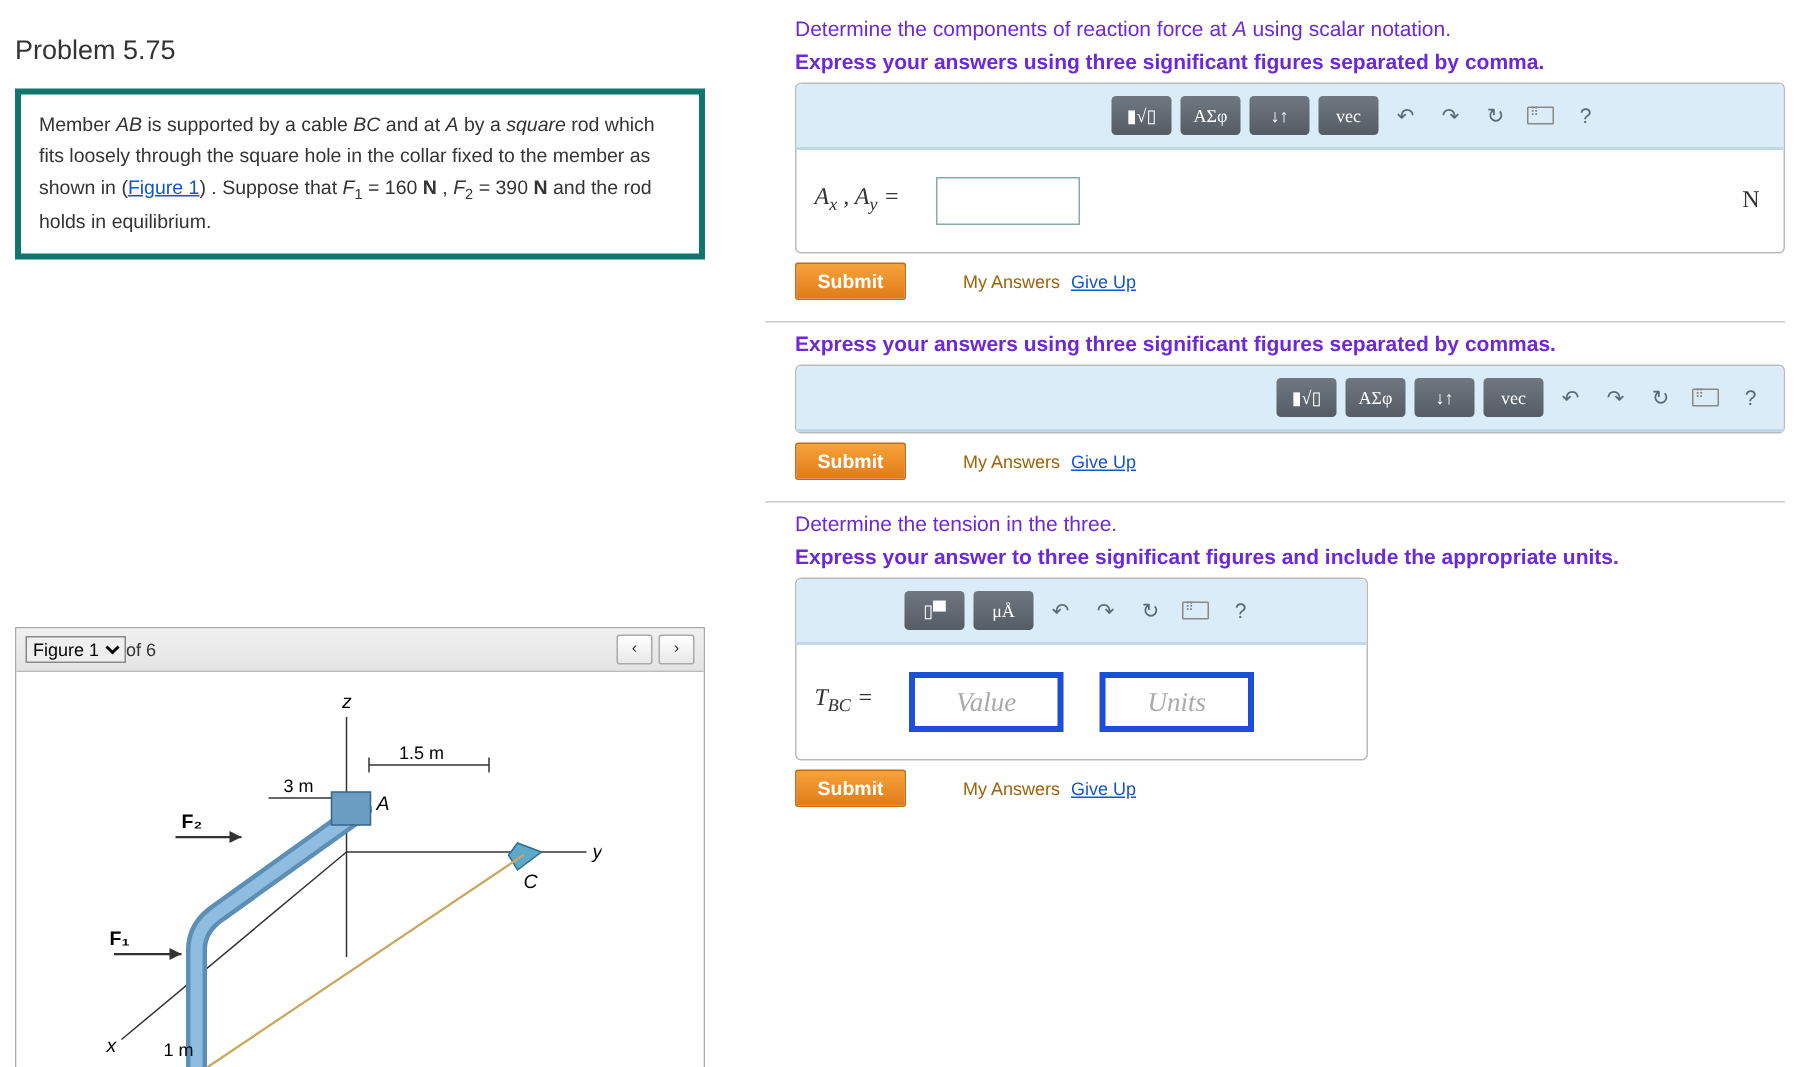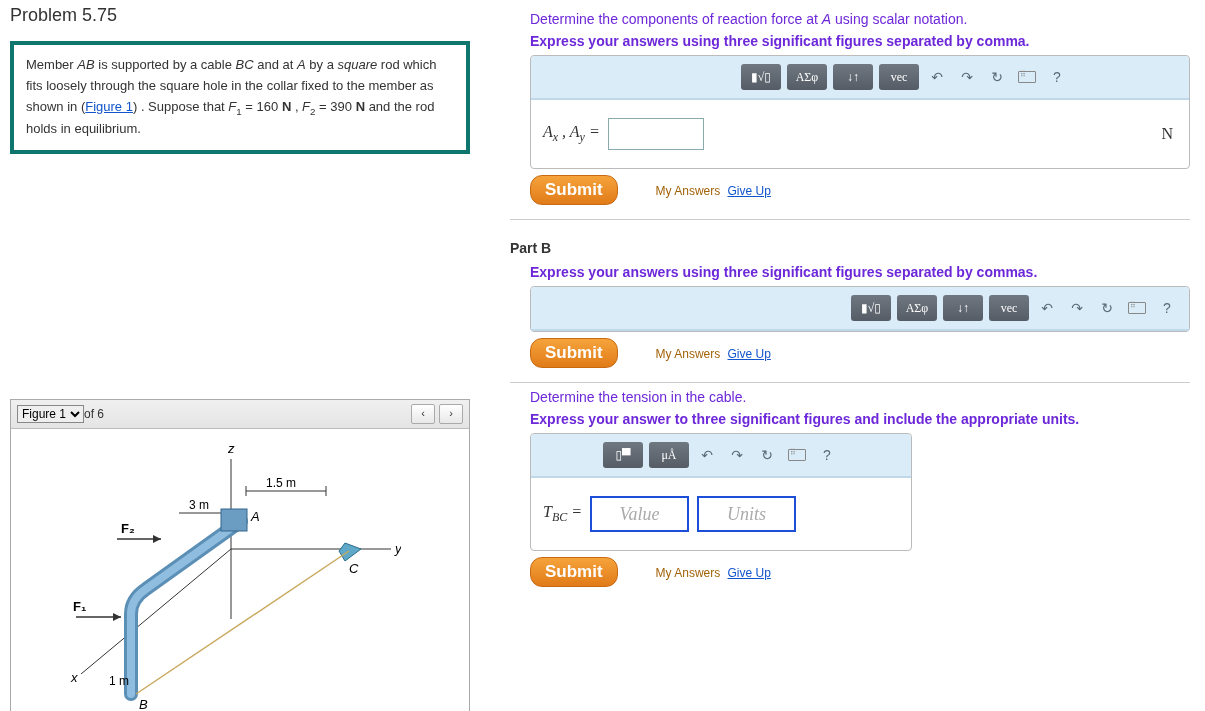--- a/index.html
+++ b/index.html
@@ -1,42 +1,42 @@
 <!DOCTYPE html>
 <html><head>
 <meta charset="utf-8">
 <style>
   body { margin:0; padding:0; font-family: Arial, Helvetica, sans-serif; background:#fff; font-size:13px; color:#333;}
   .layout { display:flex; gap:40px; padding:5px 10px;}
   .left { width:460px;}
   .right { flex:1; max-width: 680px;}
-  .ptitle { font-size:18px; margin:0 0 15px; color:#333;}
+  .ptitle { font-size:18px; margin:18px 0 15px; color:#333;}
   .statement { border:4px solid #0f766e; padding:10px 12px; line-height:1.6; color:#333; font-size:13px;}
   .fig-panel { margin-top:245px; border:1px solid #aaa; background: #fafafa;}
   .fig-header { display:flex; align-items:center; padding:4px 6px; background:linear-gradient(#f0f0f0,#e4e4e4); border-bottom:1px solid #bbb; font-size:12px;}
   .fig-header select{ font-size:12px; border:1px solid #888;}
   .fig-header .nav { margin-left:auto; display:flex; gap:4px;}
   .fig-header .navbtn { width:22px; height:18px; border:1px solid #aaa; background:linear-gradient(#fff,#e8e8e8); text-align:center; font-size:11px; line-height:16px; cursor:pointer; border-radius:2px;}
   .fig-body { padding:10px; background:#fff;}
   .part-heading { font-weight:bold; font-size:14px; margin-top:20px; margin-bottom:8px;}
   .instr { margin: 6px 0 6px 20px; font-size:14px; color:#6d28d9;}
   .instr.bold{font-weight:bold;}
   .answer-box { border:1px solid #bbb; border-radius:4px; margin-left:20px; background:#fff;}
   .toolbar { display:flex; align-items:center; justify-content:flex-end; padding:8px 10px; gap:6px; background:#edf4fb; border-bottom:2px solid #bfd8ea; border-radius:4px 4px 0 0;}
   .toolbar .grp { display:flex; gap:2px; background:linear-gradient(#6f7780,#555c65); padding:0; border-radius:3px;}
   .toolbar .tbtn { min-width:28px; height:26px; color:#fff; font-size:12px; display:flex; align-items:center; justify-content:center; padding:0 6px; cursor:pointer; font-family: 'Times New Roman', serif;}
   .toolbar .ibtn { width:24px; height:22px; color:#5a6a77; font-size:14px; display:flex; align-items:center; justify-content:center; cursor:pointer;}
   .toolbar.light { background:#d9ecf7;}
-  .eq-row { display:flex; align-items:center; padding:18px 16px 18px 12px; gap:8px; font-family:'Times New Roman',serif; font-size:16px;}
+  .eq-row { display:flex; align-items:center; padding:18px 16px 18px 12px; gap:24px; font-family:'Times New Roman',serif; font-size:16px;}
   .eq-row .label { font-style:italic;}
   .eq-row input.field { width:90px; height:28px; border:1px solid #8aa; background:#fff; font-size:14px;}
-  .eq-row .val-input { width:95px; height:32px; border:2px solid #1d4ed8; font-style:italic; color:#aaa; font-size:18px; text-align:right; display:flex; align-items:center; justify-content:center;}
+  .eq-row .val-input { width:95px; height:32px; border:4px solid #1d4ed8; font-style:italic; color:#aaa; font-size:18px; text-align:right; display:flex; align-items:center; justify-content:center;}
   .eq-row .unit-right { margin-left:auto; font-family:'Times New Roman',serif;}
   .submit-row { display:flex; align-items:center; gap:20px; margin:6px 0 4px 20px;}
-  .submit-btn { background:linear-gradient(#f6a33b,#e07b18); color:#fff; font-weight:bold; border:1px solid #c86a12; border-radius:12px; padding:4px 14px; font-size:17px; cursor:pointer;}
+  .submit-btn { background:linear-gradient(#f6a33b,#e07b18); color:#fff; font-weight:bold; border:1px solid #c86a12; border-radius:2px; padding:4px 14px; font-size:13px; cursor:pointer;}
   .link-my { color:#a16207; font-size:12px;margin-left:18px;}
   .link-give { color:#1155cc; font-size:12px; text-decoration:underline; cursor:pointer;}
   hr.sep{ border:none; border-top:1px solid #ccc; margin:14px 0 6px;}
   .figlink{ color:#1155cc; text-decoration:underline; cursor:pointer;}
   sub{font-size:0.75em;}
   .kbd-icon{ border:1px solid #888; width:16px; height:10px; border-radius:1px; position:relative;}
   .kbd-icon::after{content:"⠿"; font-size:8px; position:absolute; top:-2px; left:1px; color:#888;}
 </style>
 </head>
 <body>
@@ -133,21 +133,20 @@
       <input class="field" style="">
       <span class="unit-right">N</span>
     </div>
   </div>
   <div class="submit-row">
     <button class="submit-btn">Submit</button>
     <span><span class="link-my">My Answers</span>&nbsp;&nbsp;<span class="link-give">Give Up</span></span>
   </div>
   <hr class="sep">
 
-  <div class="part-heading">Part B</div>
   <div class="instr bold">Express your answers using three significant figures separated by commas.</div>
   <div class="answer-box">
     <div class="toolbar light">
       <div class="grp">
             <div class="tbtn">▮√▯</div>
           </div>
       <div class="grp">
             <div class="tbtn">ΑΣφ</div>
           </div>
       <div class="grp">
@@ -164,21 +163,21 @@
           </div>
       <div class="ibtn">?</div>
     </div>
   </div>
   <div class="submit-row">
     <button class="submit-btn">Submit</button>
     <span><span class="link-my">My Answers</span>&nbsp;&nbsp;<span class="link-give">Give Up</span></span>
   </div>
   <hr class="sep">
 
-  <div class="instr">Determine the tension in the cable.</div>
+  <div class="instr">Determine the tension in the three.</div>
   <div class="instr bold">Express your answer to three significant figures and include the appropriate units.</div>
   <div class="answer-box" style="width:380px;">
     <div class="toolbar light" style="justify-content:center;">
       <div class="grp">
             <div class="tbtn">▯▀</div>
           </div>
       <div class="grp">
             <div class="tbtn">μÅ</div>
           </div>
       <div class="ibtn">↶</div>

